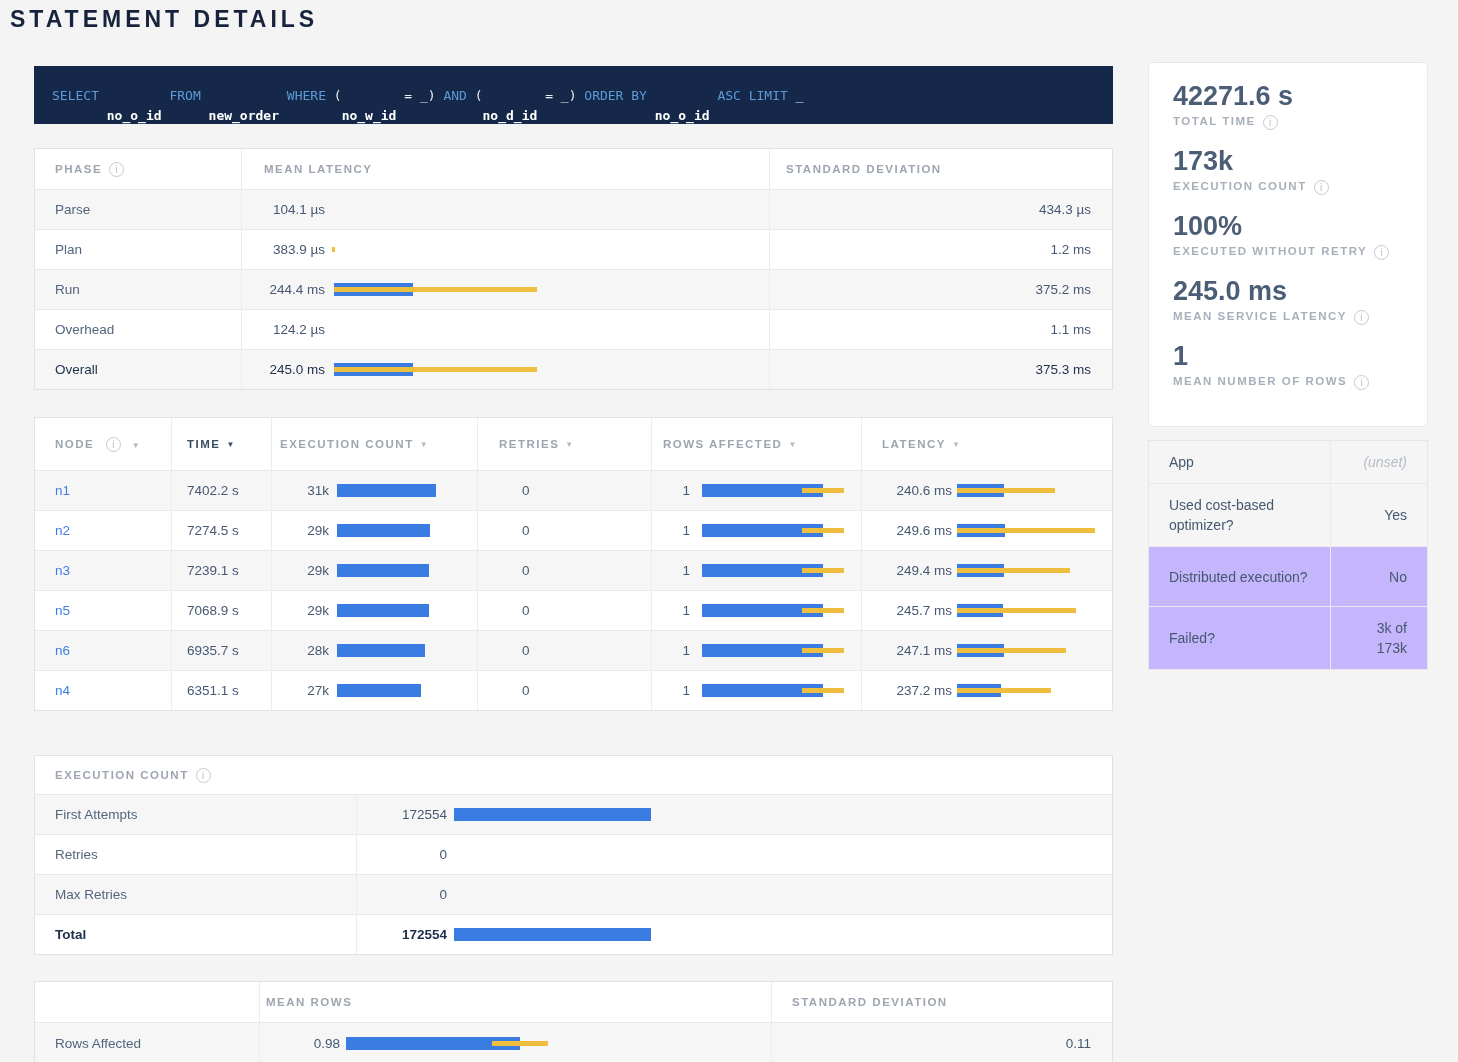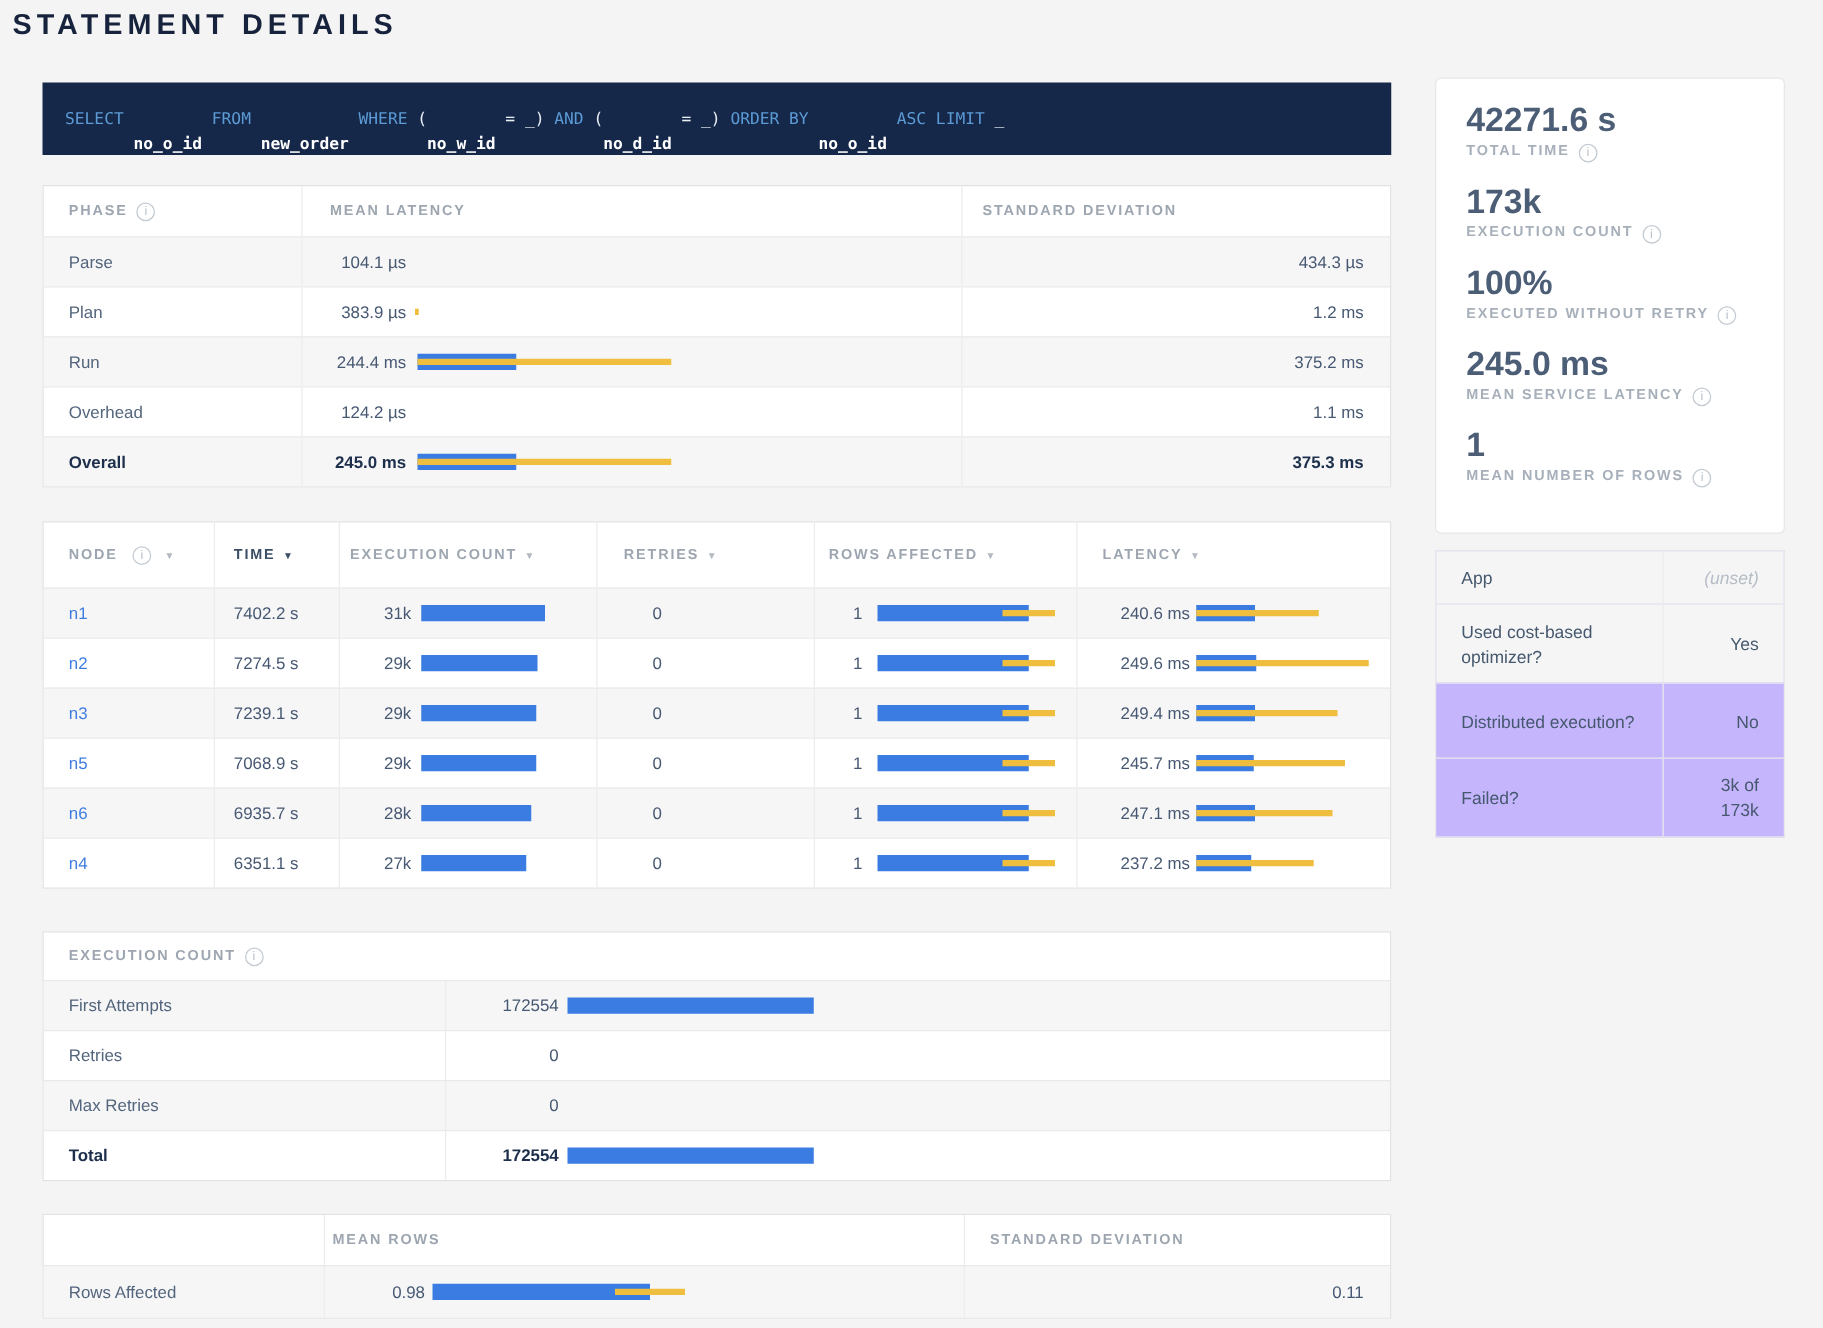--- a/index.html
+++ b/index.html
@@ -34,21 +34,21 @@
 
   
   .tbl { background:#ffffff; border:1px solid #e2e2e4; }
   .thead { display:flex; align-items:center; height:40px;
     font-size:11.5px; font-weight:bold; letter-spacing:1.5px; color:#9da6b0; }
   .trow { display:flex; align-items:center; height:40px;
     border-top:1px solid #e9e9eb; font-size:13.5px; color:#53657c; }
   .trow.alt { background:#f6f6f7; }
   .bl { border-left:1px solid #ececee; height:100%; display:flex; align-items:center; }
   .num { color:#475872; }
-  .bold-row { font-weight:bold; color:#1d2f4a; }
+  .bold-row { font-weight:normal; color:#1d2f4a; }
   .bold-row .num { color:#1d2f4a; }
 
   .info-icon {
     display:inline-block; width:15px; height:15px; border:1px solid #c3cad1;
     border-radius:50%; color:#b9c1c9; font-size:10px; line-height:13px;
     text-align:center; margin-left:7px; letter-spacing:0; font-weight:normal;
     font-style:normal; flex:0 0 auto;
   }
   .sort-arrow { font-size:8px; color:#b3bac2; margin-left:6px; }
   .sort-arrow.active { color:#3c4d66; }
@@ -64,21 +64,21 @@
   .pt-c1 { width:206px; padding-left:20px; }
   .pt-c2 { width:528px; padding-left:0; }
   .pt-c2 .val { width:83px; text-align:right; flex:0 0 auto; }
   .pt-c2 .bar { margin-left:9px; }
   .pt-c3 { flex:1; justify-content:flex-end; padding-right:21px; }
   .thead .pt-c2 { padding-left:22px; }
   .thead .pt-c3 { padding-right:0; justify-content:flex-start; padding-left:16px; }
   .thead .pt-c1 { display:flex; align-items:center; }
 
   
-  .node-tbl { margin-bottom:34px; }
+  .node-tbl { margin-bottom:44px; }
   .node-tbl .thead { height:52px; }
   .nt-c1 { width:136px; padding-left:20px; }
   .nt-c2 { width:100px; padding-left:15px; }
   .nt-c3 { width:206px; }
   .nt-c3 .val { width:57px; text-align:right; flex:0 0 auto; }
   .nt-c3 .bar { margin-left:8px; }
   .nt-c4 { width:174px; padding-left:44px; }
   .nt-c5 { width:210px; }
   .nt-c5 .val { width:38px; text-align:right; flex:0 0 auto; }
   .nt-c5 .bar { margin-left:12px; }

